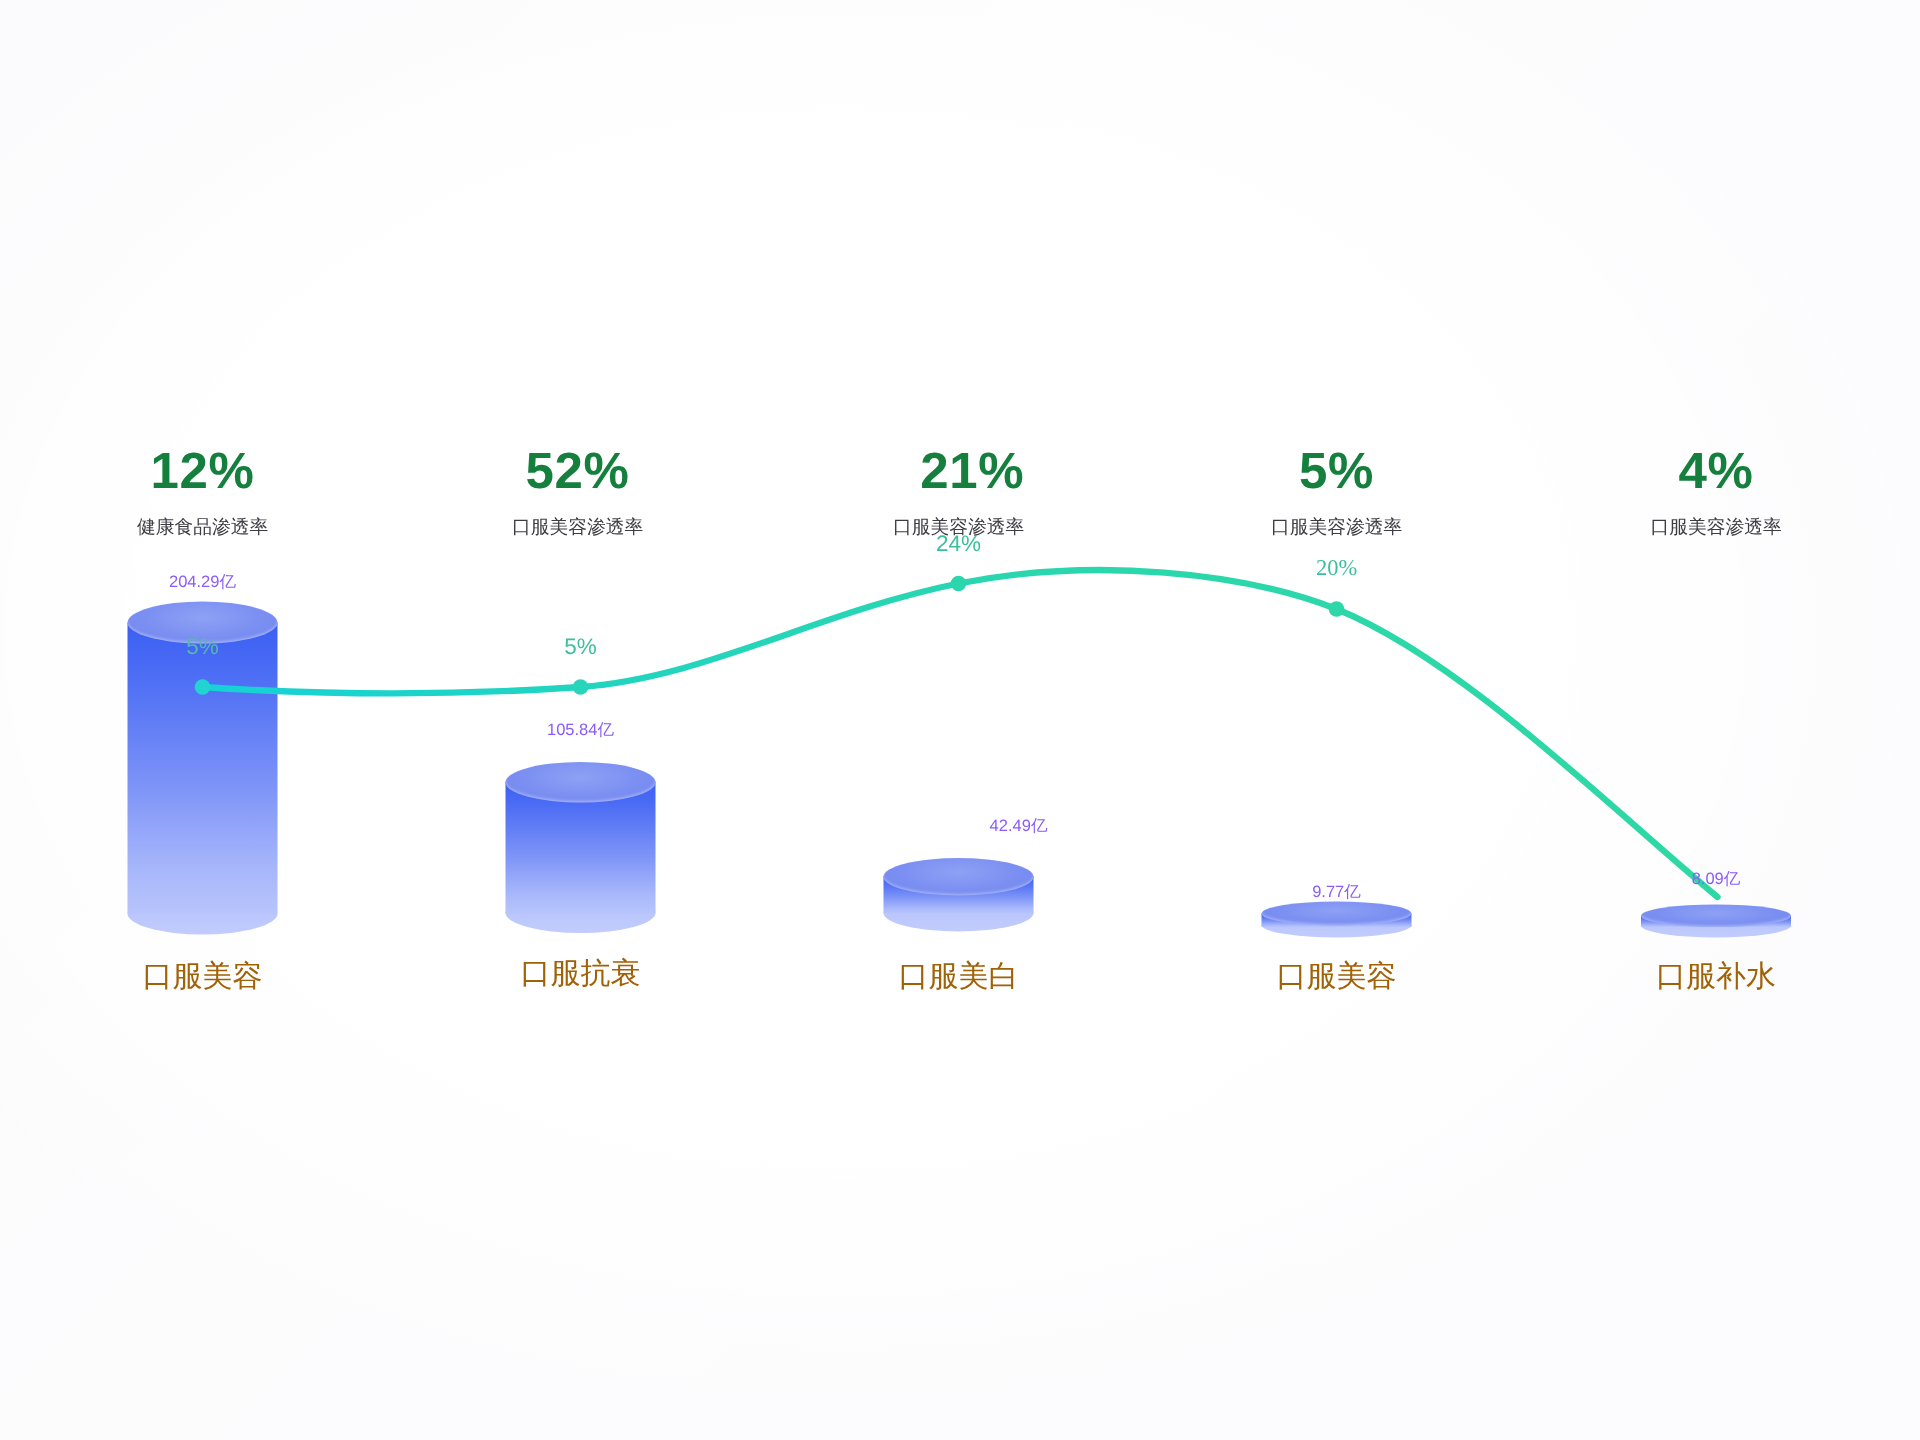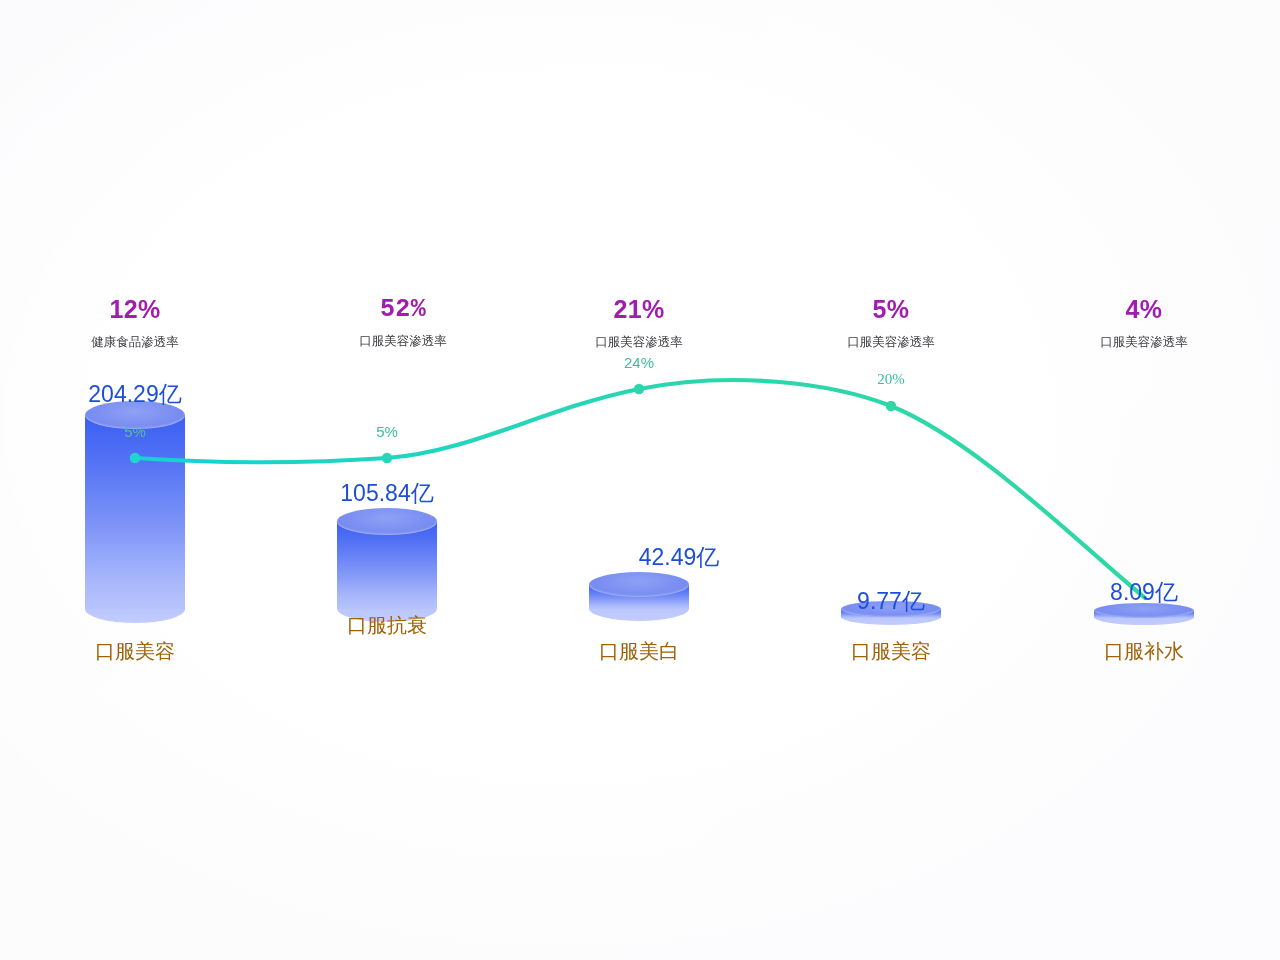--- a/index.html
+++ b/index.html
@@ -31,40 +31,40 @@
   }
 
   
   .kpi {
     position: absolute;
     text-align: center;
     transform: translateX(-50%);
     white-space: nowrap;
   }
   .kpi-value {
-    font-size: 25px;
+    font-size: 34px;
     font-weight: 700;
-    color: #a21caf;
+    color: #15803d;
     letter-spacing: 0.4px;
     line-height: 1;
   }
   .kpi-label {
     margin-top: 14px;
     font-size: 12.5px;
     color: #3c3c43;
     line-height: 1;
     font-weight: 400;
   }
 
   
   .bar-value {
     position: absolute;
     transform: translateX(-50%);
-    font-size: 23px;
-    color: #1d4ed8;
+    font-size: 11px;
+    color: #8b5cf6;
     white-space: nowrap;
     line-height: 1;
     z-index: 6;
   }
 
   
   .cat-label {
     position: absolute;
     transform: translateX(-50%);
     font-size: 20px;
@@ -125,25 +125,25 @@
 </head>
 <body>
 
 <div id="chart-root">
   <div class="bg-wash"></div>
 
   <div class="kpi" style="left:135px; top:297px;">
     <div class="kpi-value">12%</div>
     <div class="kpi-label">健康食品渗透率</div>
   </div>
-  <div class="kpi" style="left:403px; top:297px;font-family:Liberation Mono, monospace;">
+  <div class="kpi" style="left:385px; top:297px;">
     <div class="kpi-value">52%</div>
     <div class="kpi-label">口服美容渗透率</div>
   </div>
-  <div class="kpi" style="left:639px; top:297px;">
+  <div class="kpi" style="left:639px; top:297px;text-align:right;">
     <div class="kpi-value">21%</div>
     <div class="kpi-label">口服美容渗透率</div>
   </div>
   <div class="kpi" style="left:891px; top:297px;">
     <div class="kpi-value">5%</div>
     <div class="kpi-label">口服美容渗透率</div>
   </div>
   <div class="kpi" style="left:1144px; top:297px;">
     <div class="kpi-value">4%</div>
     <div class="kpi-label">口服美容渗透率</div>
@@ -204,17 +204,17 @@
     <circle cx="639" cy="389" r="5.2" fill="#2bd6ae"></circle>
     <circle cx="891" cy="406" r="5.2" fill="#2dd7a8"></circle>
   </svg>
 
   <div class="pt-label on-bar" style="left:135px; top:424px;">5%</div>
   <div class="pt-label" style="left:387px; top:424px;">5%</div>
   <div class="pt-label" style="left:639px; top:355px;">24%</div>
   <div class="pt-label" style="left:891px; top:372px;font-family:Liberation Serif, serif;">20%</div>
 
   <div class="cat-label" style="left:135px;  top:641px;">口服美容</div>
-  <div class="cat-label" style="left:387px;  top:615px;">口服抗衰</div>
+  <div class="cat-label" style="left:387px;  top:639px;">口服抗衰</div>
   <div class="cat-label" style="left:639px;  top:641px;">口服美白</div>
   <div class="cat-label" style="left:891px;  top:641px;">口服美容</div>
   <div class="cat-label" style="left:1144px; top:641px;">口服补水</div>
 </div>
 
 </body></html>

